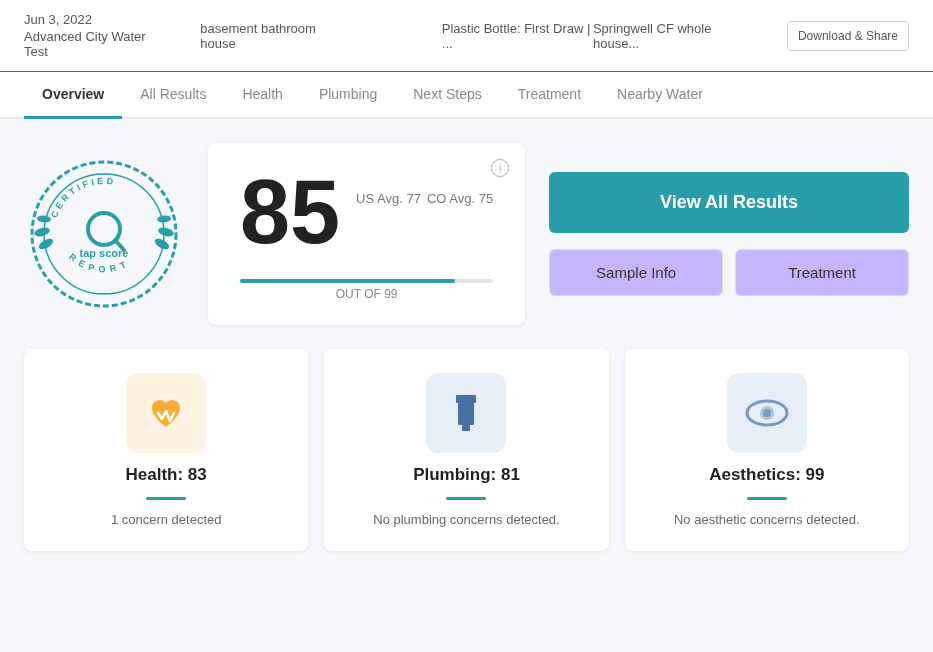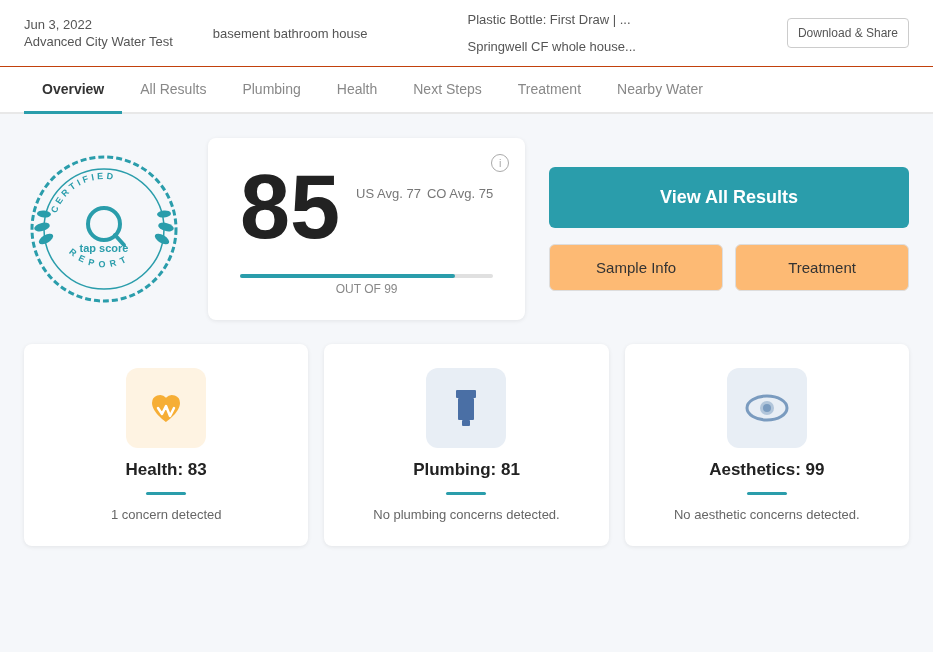--- a/index.html
+++ b/index.html
@@ -17,21 +17,21 @@
       padding: 12px 24px;
       display: flex;
       align-items: center;
       gap: 40px;
       border-bottom: 1px solid #c2410c;
     }
     .top-bar-meta { display: flex; flex-direction: column; gap: 2px; }
     .top-bar-date { font-size: 13px; color: #555; }
     .top-bar-title { font-size: 13px; color: #555; }
     .top-bar-location { font-size: 13px; color: #555; }
-    .top-bar-samples { display: flex; flex-direction: column; gap: 12px; margin-left: 60px; }
+    .top-bar-samples { display: flex; flex-direction: row; gap: 2px; margin-left: 60px; }
     .top-bar-sample { font-size: 13px; color: #555; }
     .download-btn {
       margin-left: auto;
       background: #fff;
       border: 1px solid #ccc;
       border-radius: 4px;
       padding: 7px 10px;
       font-size: 12px;
       color: #555;
       cursor: pointer;
@@ -169,21 +169,21 @@
       cursor: pointer;
       text-align: center;
       width: 100%;
     }
     .action-buttons {
       display: flex;
       gap: 12px;
     }
     .action-btn {
       flex: 1;
-      background: #fdba74;
+      background: #c4b5fd;
       border: 1px solid #ddd;
       border-radius: 6px;
       padding: 14px;
       font-size: 15px;
       color: #333;
       cursor: pointer;
       text-align: center;
       font-weight: 500;
     }
 
@@ -249,22 +249,22 @@
   <div class="top-bar-samples">
     <span class="top-bar-sample">Plastic Bottle: First Draw | ...</span>
     <span class="top-bar-sample">Springwell CF whole house...</span>
   </div>
   <button class="download-btn">Download &amp; Share</button>
 </div>
 
 <div class="nav-tabs">
   <div class="nav-tab active">Overview</div>
   <div class="nav-tab">All Results</div>
+  <div class="nav-tab">Health</div>
   <div class="nav-tab">Plumbing</div>
-  <div class="nav-tab">Health</div>
   <div class="nav-tab">Next Steps</div>
   <div class="nav-tab">Treatment</div>
   <div class="nav-tab">Nearby Water</div>
 </div>
 
 <div class="main-content">
 
   <div class="score-section">
 
     <div class="tap-score-logo">

